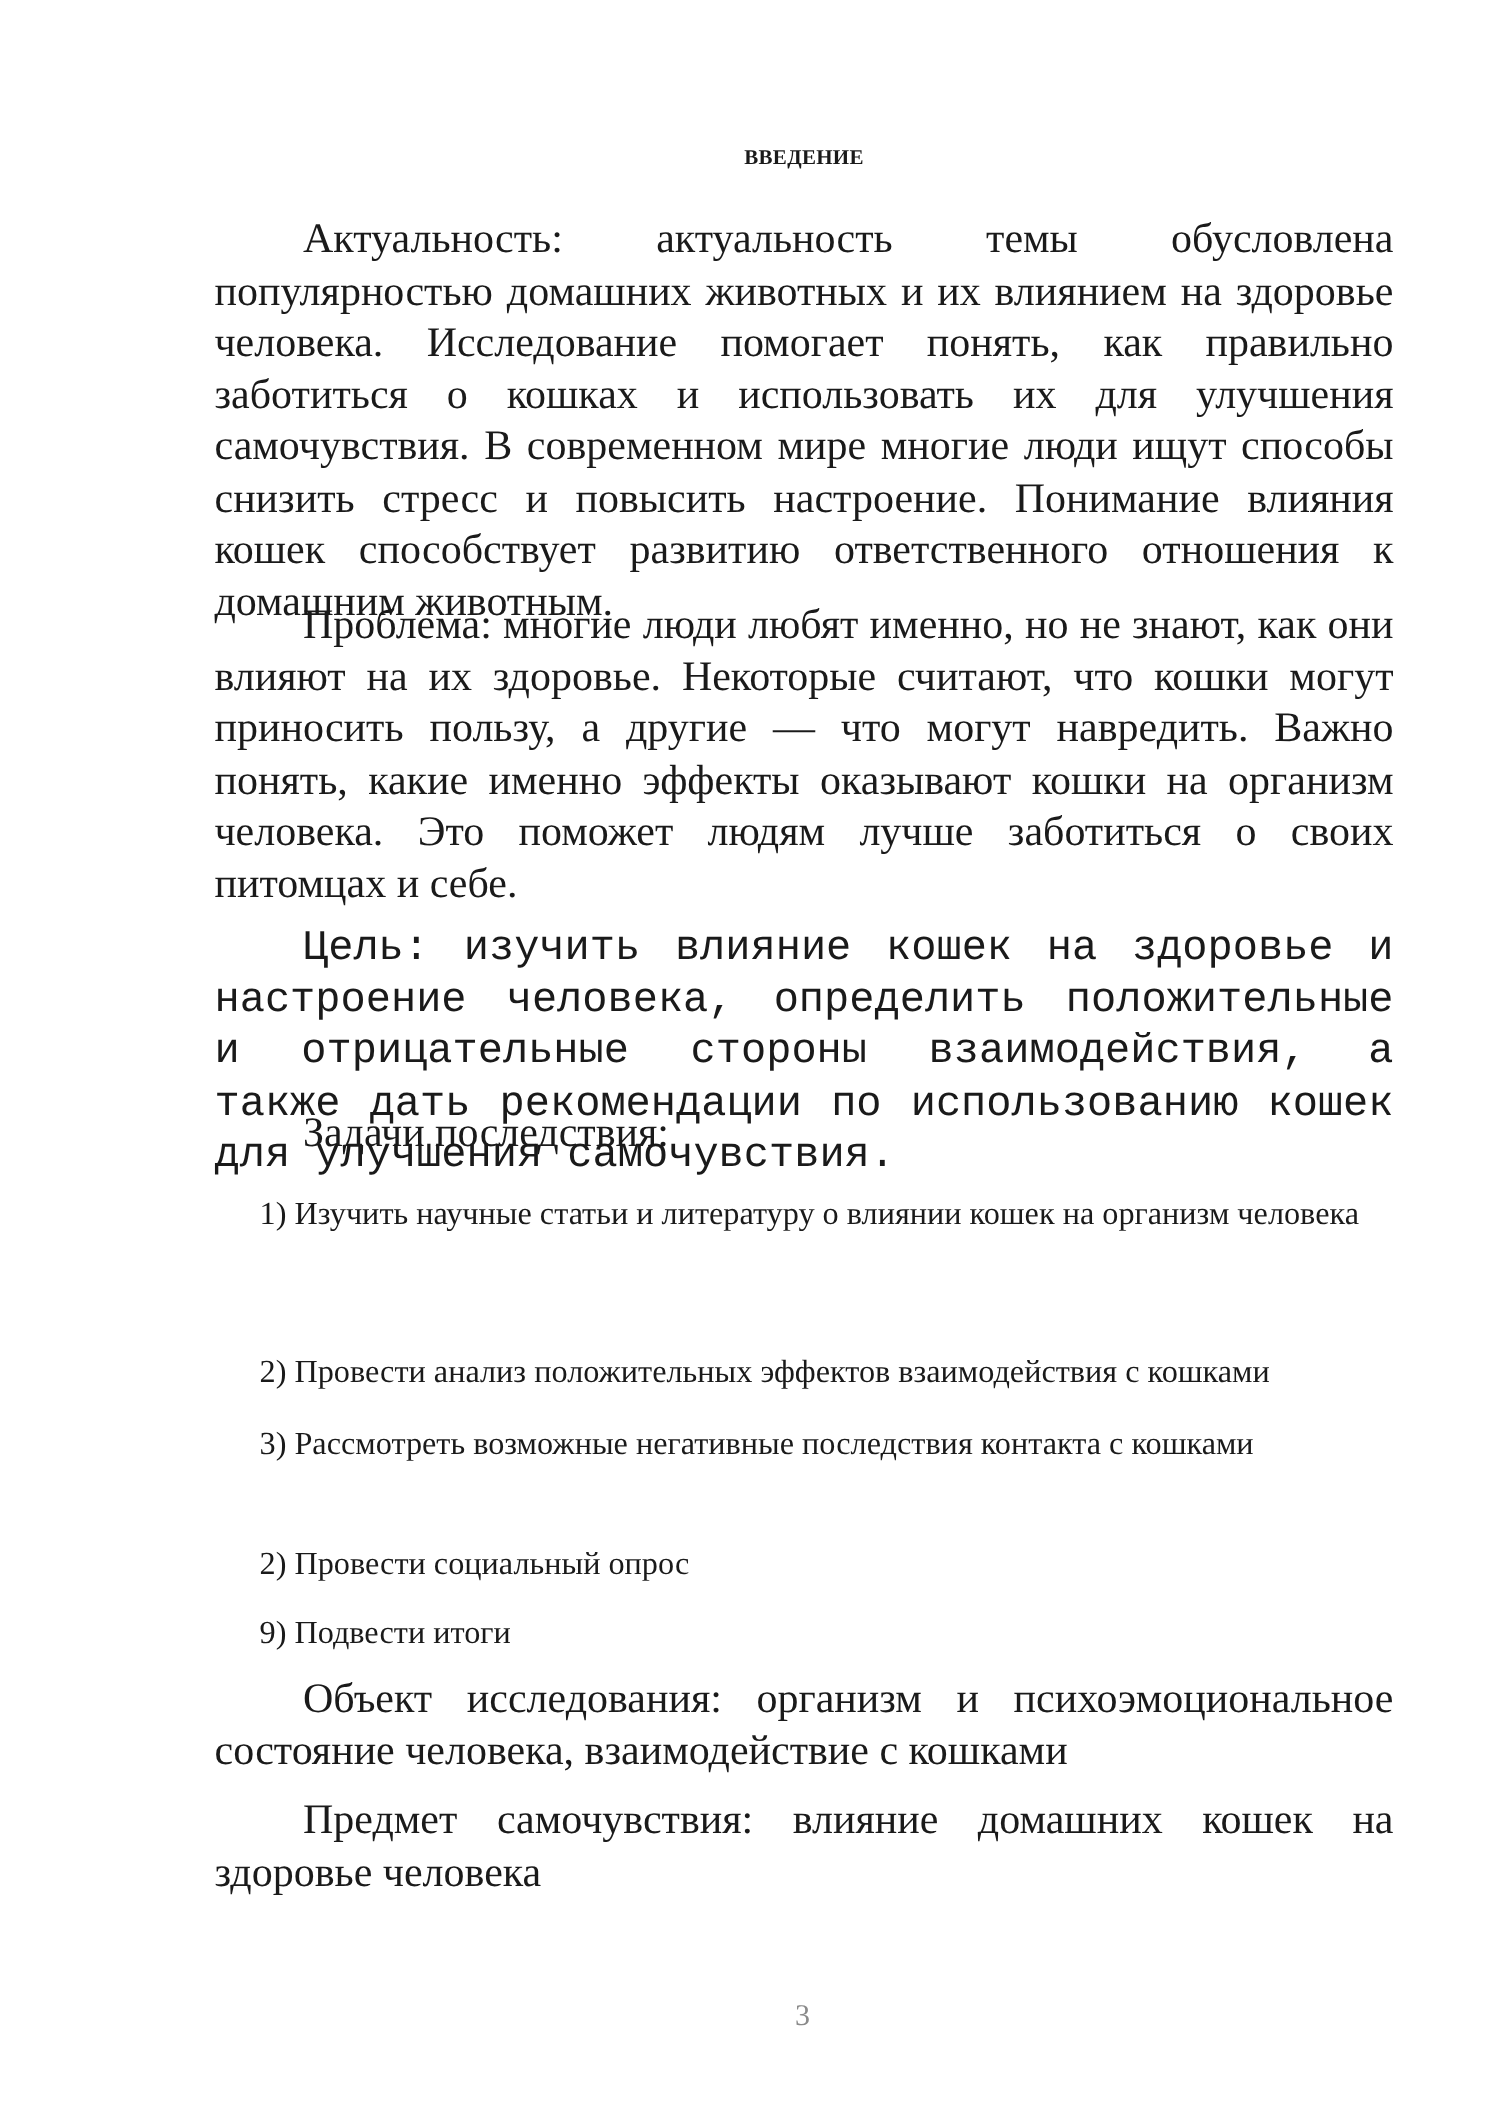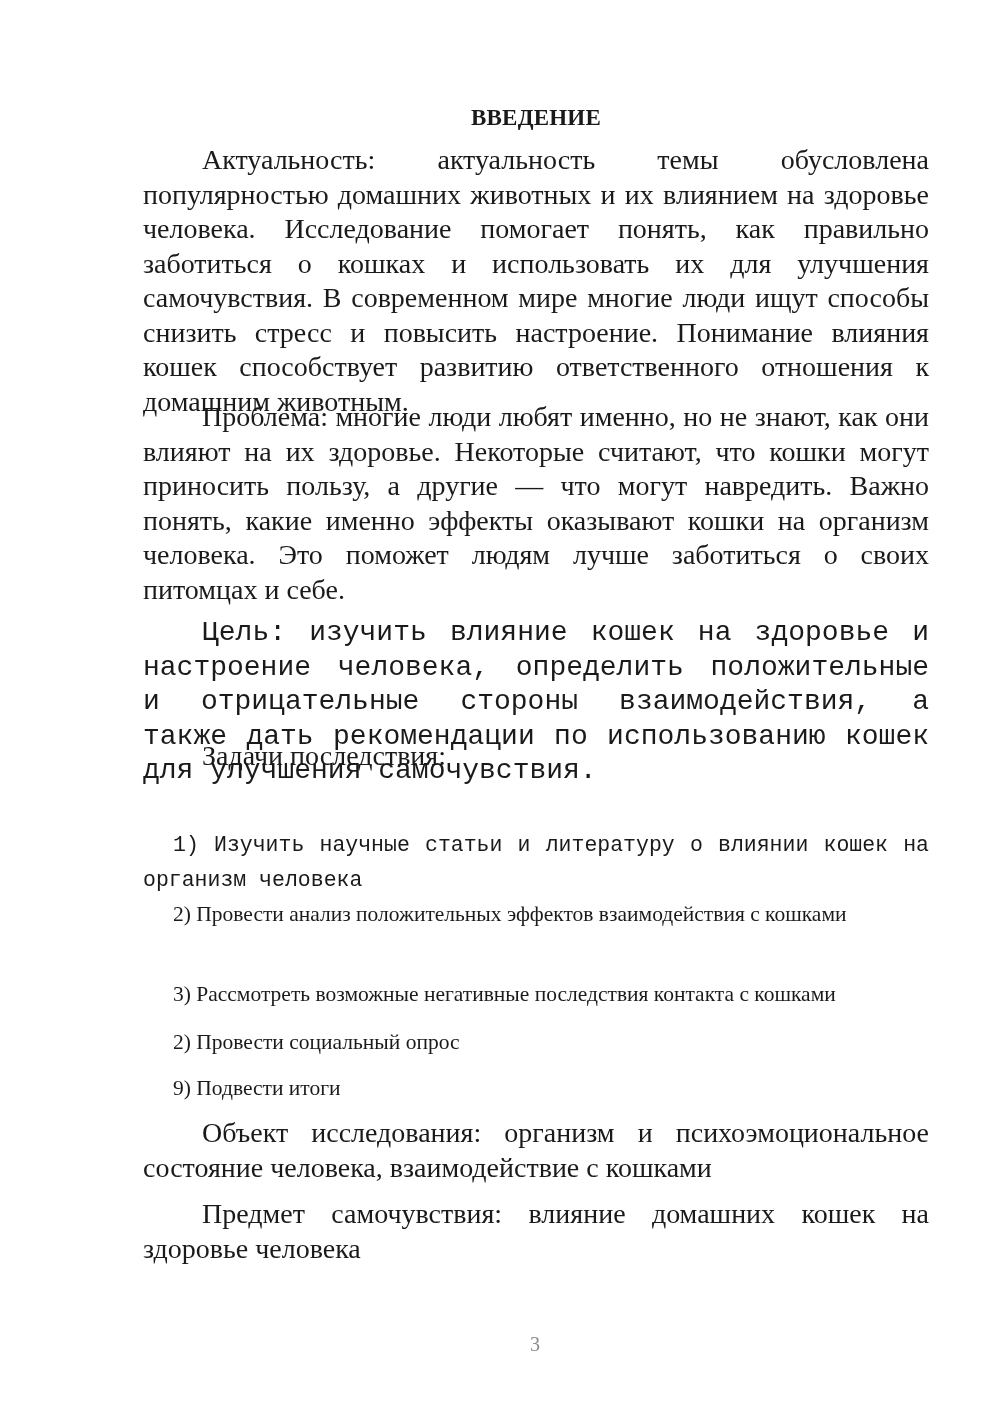--- a/index.html
+++ b/index.html
@@ -17,25 +17,25 @@
     }
     .page {
       position: absolute;
       left: 143px;
       top: 0;
       width: 786px;
     }
     .title {
       position: absolute;
       left: 0;
-      top: 104px;
+      top: 92px;
       width: 786px;
       text-align: center;
       font-weight: bold;
-      font-size: 23px;
+      font-size: 14px;
       line-height: 28px;
       letter-spacing: 0.2px;
     }
     .para {
       position: absolute;
       left: 0;
       width: 786px;
       font-size: 28px;
       line-height: 34.5px;
       text-align: justify;
@@ -73,23 +73,23 @@
 
   <p class="para" style="top:143px;">Актуальность: актуальность темы обусловлена популярностью домашних животных и их влиянием на здоровье человека. Исследование помогает понять, как правильно заботиться о кошках и использовать их для улучшения самочувствия. В современном мире многие люди ищут способы снизить стресс и повысить настроение. Понимание влияния кошек способствует развитию ответственного отношения к домашним животным.</p>
 
   <p class="para" style="top:400px;">Проблема: многие люди любят именно, но не знают, как они влияют на их здоровье. Некоторые считают, что кошки могут приносить пользу, а другие — что могут навредить. Важно понять, какие именно эффекты оказывают кошки на организм человека. Это поможет людям лучше заботиться о своих питомцах и себе.</p>
 
   <p class="para" style="top:616px;font-family:Liberation Mono, monospace;">Цель: изучить влияние кошек на здоровье и настроение человека, определить положительные и отрицательные стороны взаимодействия, а также дать рекомендации по использованию кошек для улучшения самочувствия.</p>
 
   <p class="para" style="top:739px;">Задачи последствия:</p>
 
   <div>
-    <p class="list-item" style="top:828px;font-family:Liberation Mono, monospace;">1) Изучить научные статьи и литературу о влиянии кошек на организм человека</p>
+    <p class="list-item" style="top:792px;">1) Изучить научные статьи и литературу о влиянии кошек на организм человека</p>
     <p class="list-item" style="top:897px;">2) Провести анализ положительных эффектов взаимодействия с кошками</p>
-    <p class="list-item" style="top:945px;margin-top:32px;">3) Рассмотреть возможные негативные последствия контакта с кошками</p>
+    <p class="list-item" style="top:945px;">3) Рассмотреть возможные негативные последствия контакта с кошками</p>
     <p class="list-item" style="top:1025px;">2) Провести социальный опрос</p>
     <p class="list-item" style="top:1071px;">9) Подвести итоги</p>
   </div>
 
   <p class="para" style="top:1116px;">Объект исследования: организм и психоэмоциональное состояние человека, взаимодействие с кошками</p>
 
   <p class="para" style="top:1197px;">Предмет самочувствия: влияние домашних кошек на здоровье человека</p>
 </div>
 
 <div class="page-number">3</div>

